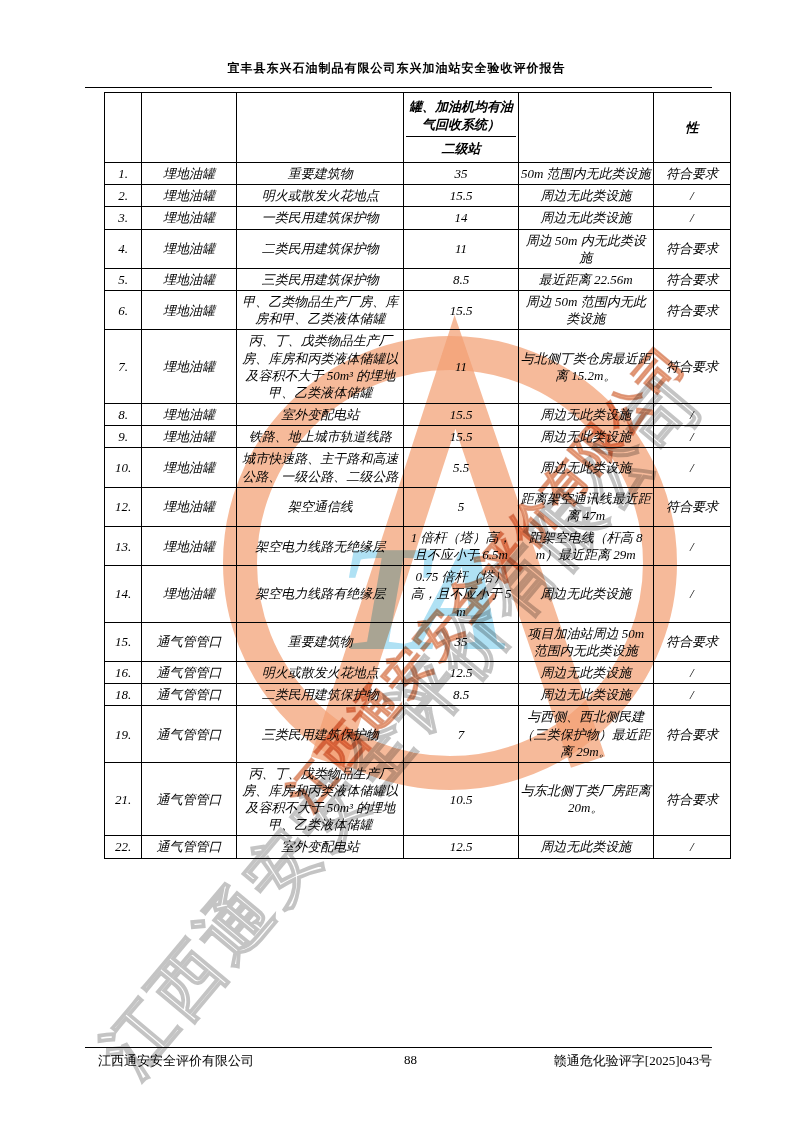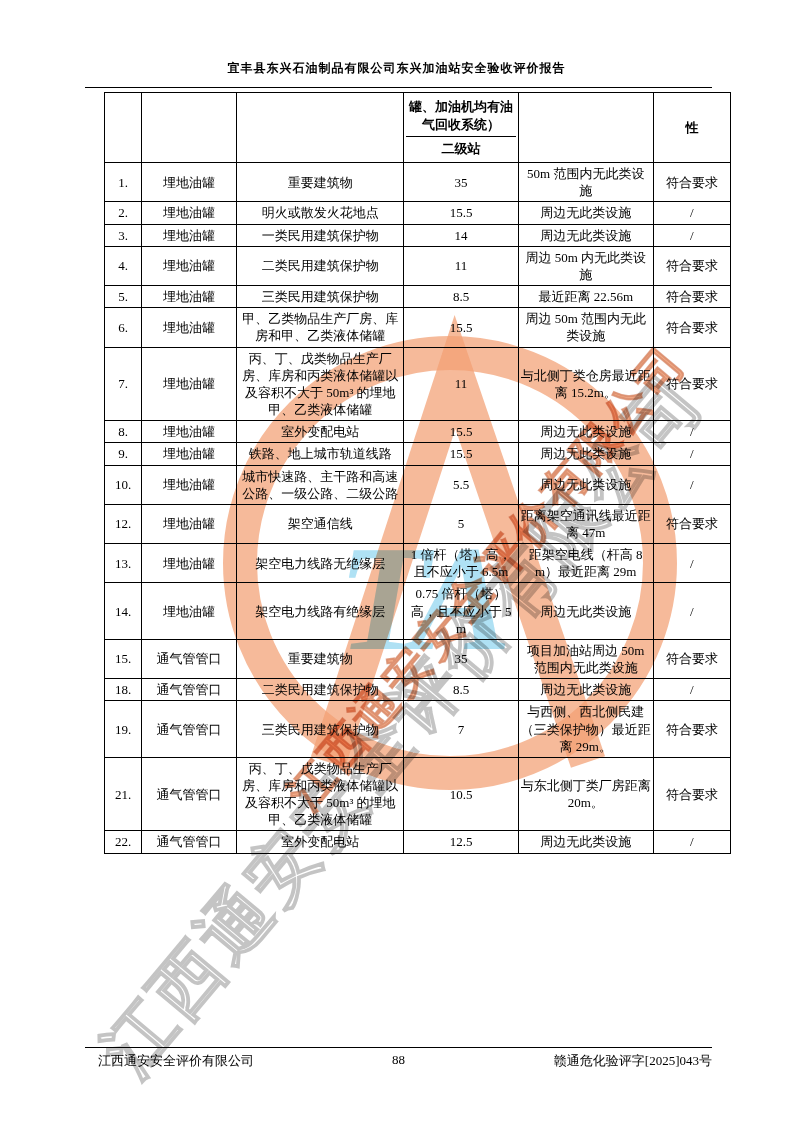--- a/index.html
+++ b/index.html
@@ -14,36 +14,37 @@
     text-align:center; font-size:12px; font-weight:bold; letter-spacing:1px;
   }
   .h-rule { position:absolute; left:85px; width:627px; border-top:1.6px solid #000; }
   .rule-top { top:87px; }
   .rule-bottom { top:1047px; }
 
   table.eval {
     position:absolute; left:104px; top:92px; width:627px;
     border-collapse:collapse; table-layout:fixed;
     font-size:13px;
+    font-style:italic;
   }
   table.eval td, table.eval th {
     border:1px solid #000; text-align:center; vertical-align:middle;
     padding:2px 2px; line-height:1.32; word-break:break-all; font-weight:normal;
   }
   table.eval thead th { font-weight:bold; }
   th.split-cell { padding:0; }
   .split-top {
     min-height:42px; display:flex; align-items:center; justify-content:center;
     border-bottom:1px solid #000; padding:3px 2px; box-sizing:border-box;
   }
   .split-bottom { padding:3px 2px; }
 
   .footer-text { position:absolute; top:1052px; left:85px; width:627px; font-size:13px; }
   .footer-company { position:absolute; left:13px; top:0; }
-  .footer-page { position:absolute; left:0; width:100%; text-align:center; top:0; }
+  .footer-page { position:absolute; left:12px; width:100%; text-align:center; top:0; }
   .footer-doc { position:absolute; right:0; top:0; }
 
   
   .wm-layer { position:absolute; inset:0; pointer-events:none; }
   .wm-layer > * { mix-blend-mode:multiply; }
   .wm-svg { position:absolute; left:0; top:0; }
   .wm-diag {
     position:absolute; white-space:nowrap; font-weight:bold;
     transform-origin:0 50%;
   }
@@ -205,20 +206,28 @@
         </tr>
         <tr>
           <td>15.</td>
           <td>通气管管口</td>
           <td>重要建筑物</td>
           <td>35</td>
           <td>项目加油站周边 50m 范围内无此类设施</td>
           <td>符合要求</td>
         </tr>
         <tr>
+          <td>16.</td>
+          <td>通气管管口</td>
+          <td>明火或散发火花地点</td>
+          <td>12.5</td>
+          <td>周边无此类设施</td>
+          <td>/</td>
+        </tr>
+        <tr>
           <td>18.</td>
           <td>通气管管口</td>
           <td>二类民用建筑保护物</td>
           <td>8.5</td>
           <td>周边无此类设施</td>
           <td>/</td>
         </tr>
         <tr>
           <td>19.</td>
           <td>通气管管口</td>

